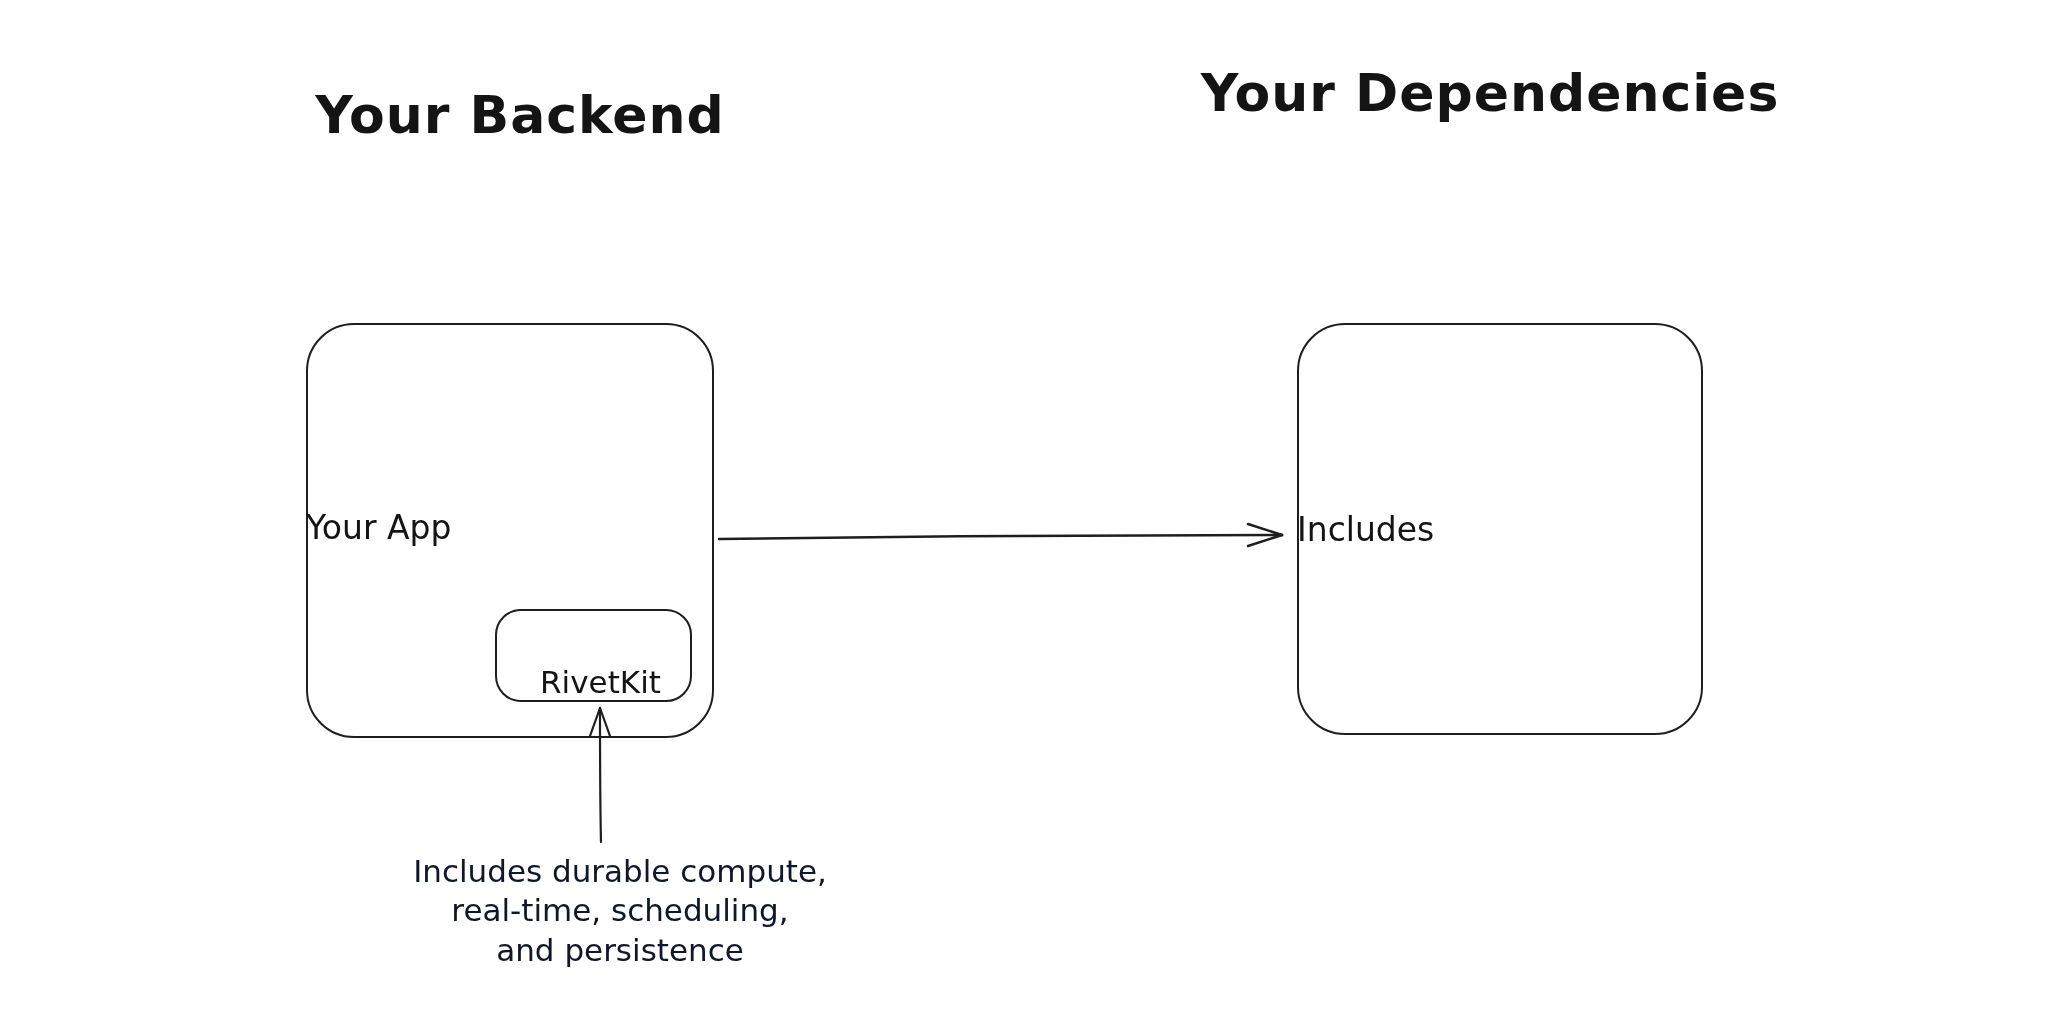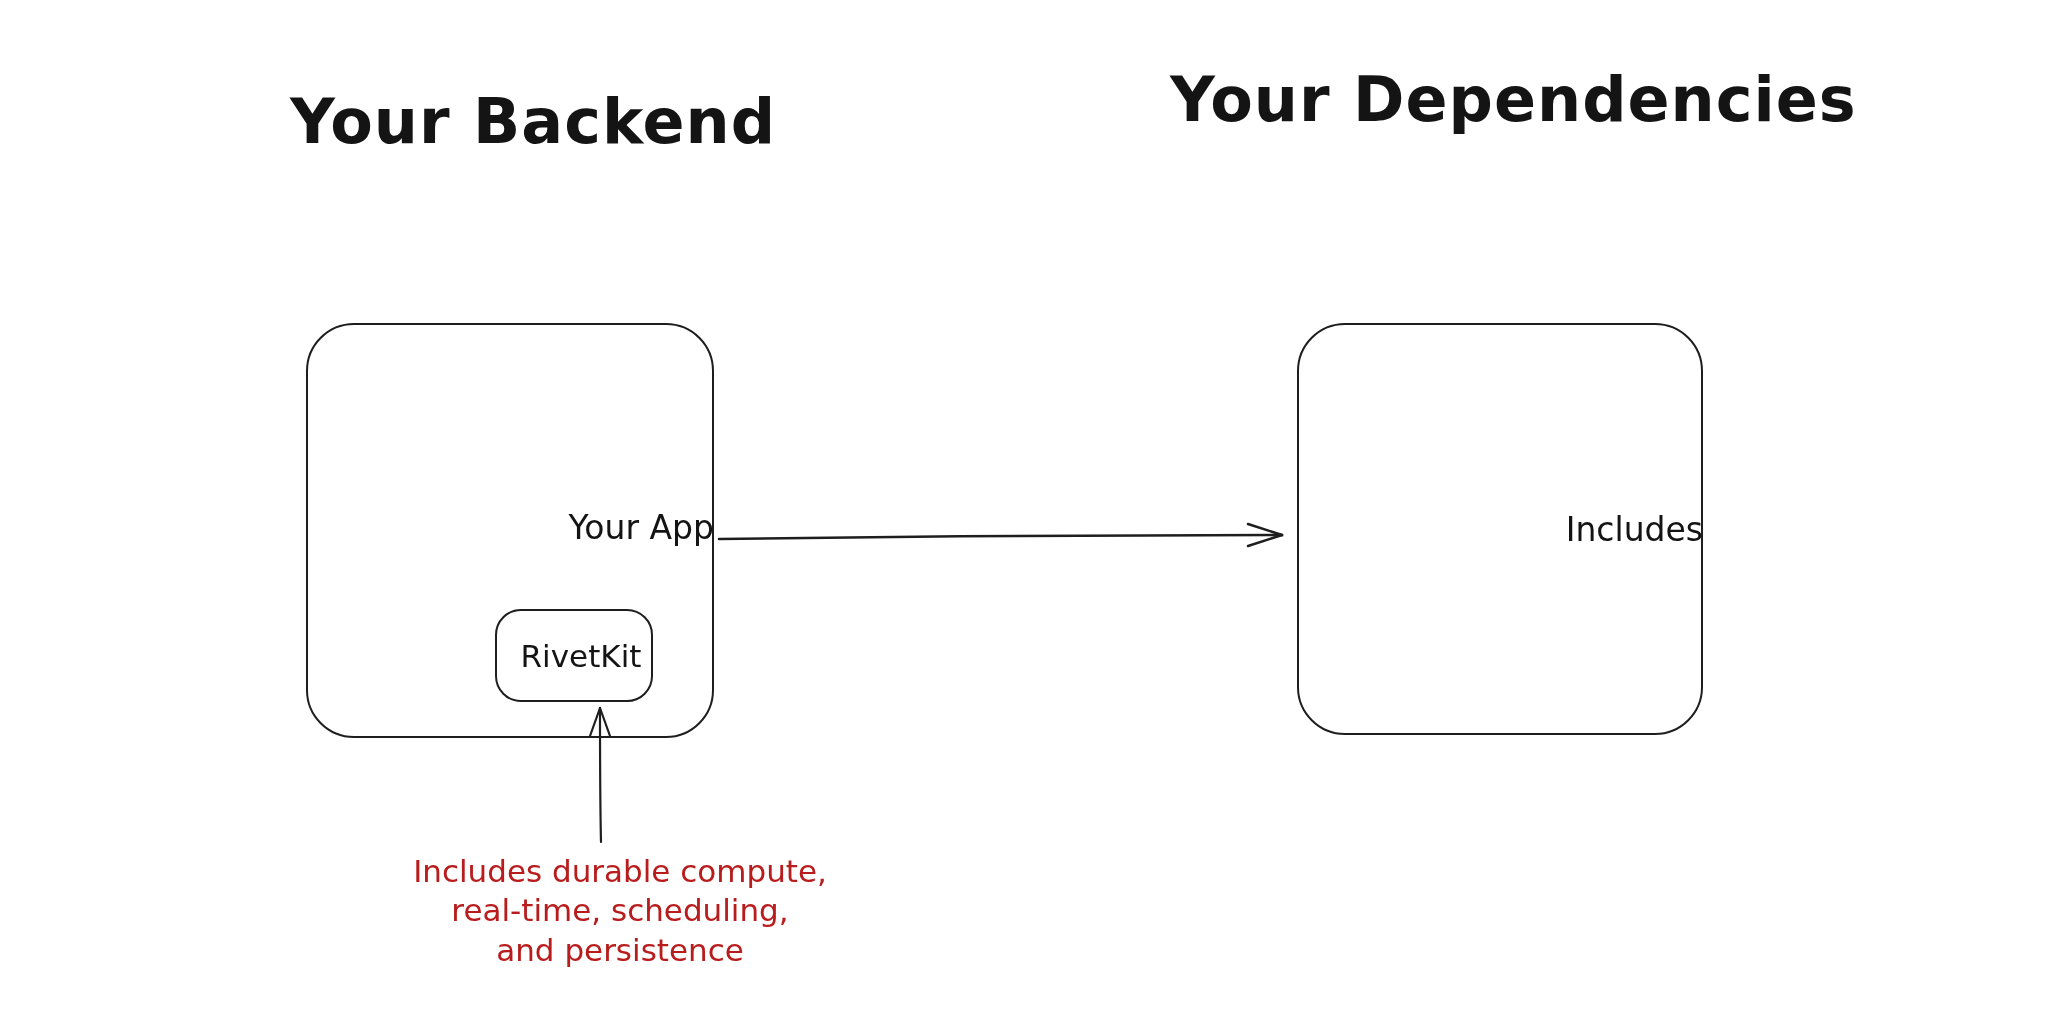--- a/index.html
+++ b/index.html
@@ -12,55 +12,55 @@
     position: relative;
     width: 2048px;
     height: 1024px;
     background: #ffffff;
     overflow: hidden;
     color: #1e1e1e;
   }
   .title {
     position: absolute;
     text-align: center;
-    font-size: 62px;
+    font-size: 52px;
     font-weight: 600;
     letter-spacing: 1px;
     color: #141414;
     white-space: nowrap;
   }
   .title-left  { left: 290px; width: 460px; top: 85px; }
   .title-right { left: 1170px; width: 640px; top: 63px; }
 
   .box {
     position: absolute;
     border: 2.5px solid #1e1e1e;
     border-radius: 48px;
     background: transparent;
     box-sizing: border-box;
   }
   .box-app      { left: 306px; top: 323px; width: 408px; height: 415px; }
   .box-database { left: 1297px; top: 323px; width: 406px; height: 412px; }
   .box-rivetkit {
-    left: 495px; top: 609px; width: 158px; height: 93px;
+    left: 495px; top: 609px; width: 197px; height: 93px;
     border-radius: 26px;
     border-width: 2px;
     position: absolute;
     border-style: solid;
     border-color: #1e1e1e;
     box-sizing: border-box;
     display: flex;
-    align-items: center;
+    align-items: flex-end;
     justify-content: center;
     padding-left: 14px;
   }
 
   .box-label {
     position: absolute;
-    text-align: right;
+    text-align: left;
     font-size: 33px;
     font-weight: 500;
     color: #141414;
     white-space: nowrap;
   }
   .label-app      { left: 306px; width: 408px; top: 508px; }
   .label-database { left: 1297px; width: 406px; top: 510px; }
   .label-rivetkit {
     font-size: 31px;
     font-weight: 500;
@@ -76,21 +76,21 @@
 
   .caption {
     position: absolute;
     left: 410px;
     width: 420px;
     top: 852px;
     text-align: center;
     font-size: 31px;
     font-weight: 500;
     line-height: 1.27;
-    color: #b91c1c;
+    color: #0f172a;
   }
   .caption div { white-space: nowrap; }
 </style>
 </head>
 <body>
 
 <div class="canvas">
 
   <div class="title title-left">Your Backend</div>
 

